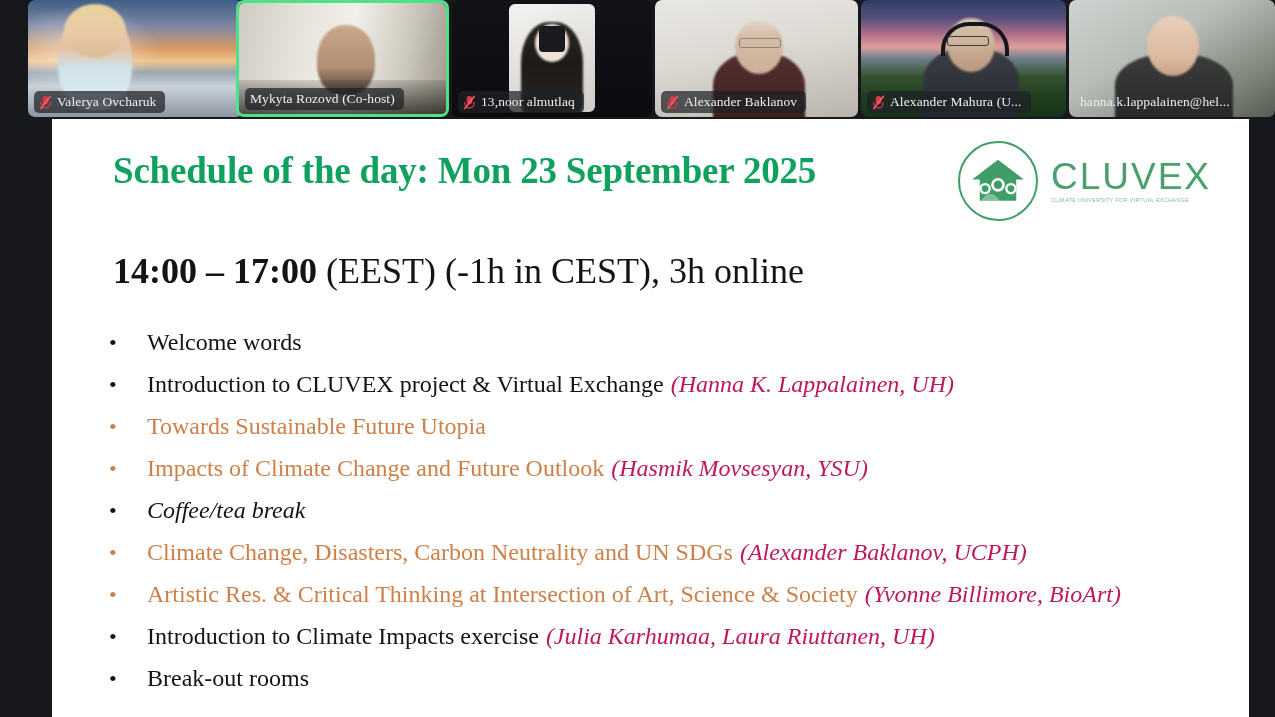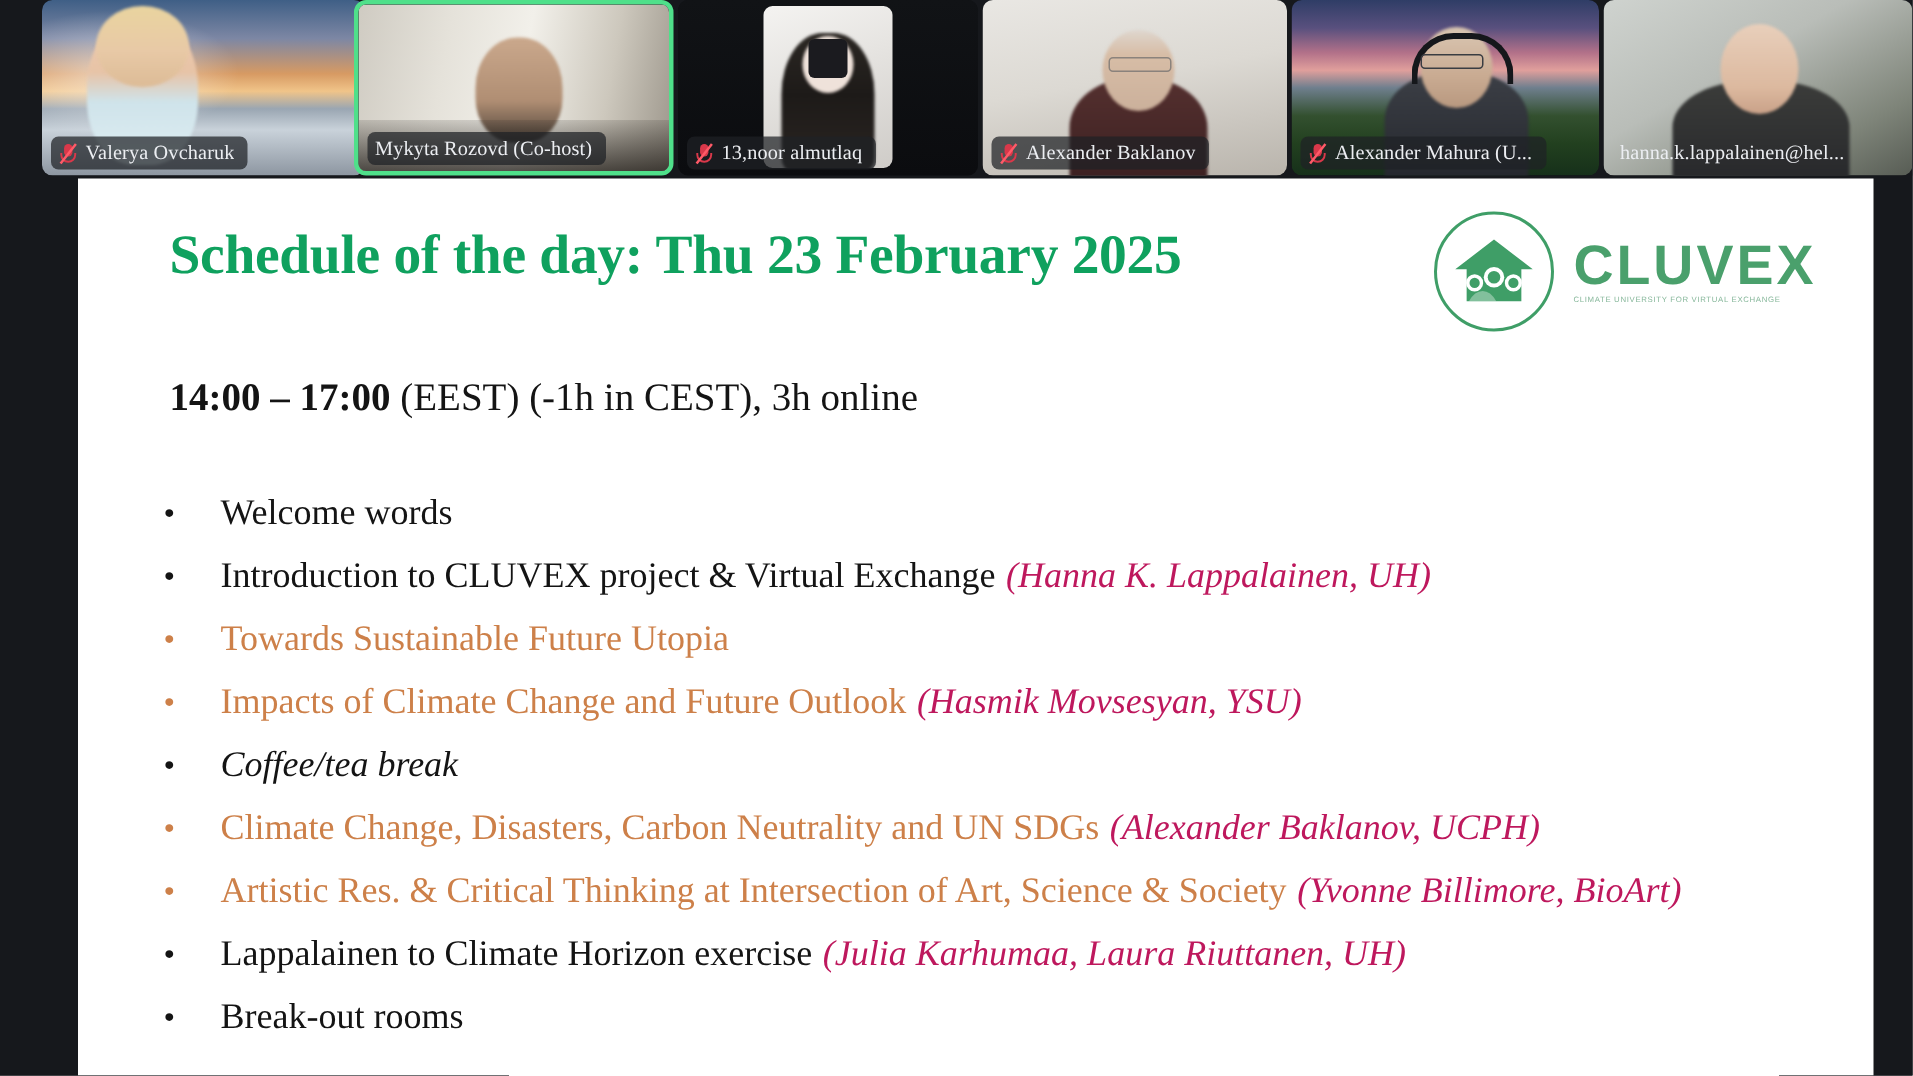--- a/index.html
+++ b/index.html
@@ -83,21 +83,21 @@
   .slide-title {
     position: absolute; left: 61px; top: 33px;
     font-family: "Liberation Serif", "DejaVu Serif", serif;
     font-weight: bold; font-size: 37px; line-height: 1;
     color: #0fa15e;
     letter-spacing: -.2px;
   }
   .slide-time {
     position: absolute; left: 61px; top: 131px;
     font-family: "Liberation Serif", "DejaVu Serif", serif;
-    font-size: 26px; color: #141414; white-space: nowrap;
+    font-size: 36px; color: #141414; white-space: nowrap;
   }
   .slide-time b { font-weight: bold; }
 
   .bullets { position: absolute; left: 57px; top: 210px; right: 20px; }
   .bullet {
     display: flex; align-items: baseline;
     height: 42px;
     font-family: "Liberation Serif", "DejaVu Serif", serif;
     font-size: 24px; color: #141414;
     white-space: nowrap;
@@ -113,21 +113,21 @@
 
   
   .logo { position: absolute; right: 38px; top: 22px; display: flex; align-items: center; gap: 13px; }
   .logo-mark {
     width: 80px; height: 80px; border-radius: 50%;
     border: 2.5px solid #3f9e67; box-sizing: border-box;
     position: relative;
   }
   .logo-word {
     font-family: "Liberation Sans", sans-serif;
-    font-weight: bold; font-size: 37px; letter-spacing: 2px; color: #4aa06c;
+    font-weight: normal; font-size: 37px; letter-spacing: 2px; color: #4aa06c;
     line-height: .95;
   }
   .logo-sub {
     font-family: "Liberation Sans", sans-serif;
     font-size: 5.2px; letter-spacing: .45px; color: #86b79a;
     white-space: nowrap; margin-top: 2px;
   }
 </style>
 </head>
 <body>
@@ -219,21 +219,21 @@
         <div class="person" style="left:64px;top:10px;width:82px;height:78px;border-radius:46% 46% 30% 30%;background:linear-gradient(180deg,#6b4a33 0%,#5a3c29 100%);z-index:-1;"></div>
       </div>
       <div class="namebar nobg">
         <span class="nm">hanna.k.lappalainen@hel...</span>
       </div>
     </div>
   </div>
 
   <div class="slide">
 
-    <div class="slide-title">Schedule of the day: Thu 23 February 2025</div>
+    <div class="slide-title">Schedule of the day: Mon 23 September 2025</div>
 
     <div class="slide-time">
       <b>14:00 – 17:00</b><span> (EEST) (-1h in CEST), 3h online</span>
     </div>
 
     <div class="logo">
       <div class="logo-mark">
         <svg viewBox="0 0 100 100" width="100%" height="100%">
           <path d="M50 22 L84 48 L74 48 L74 76 L26 76 L26 48 L16 48 Z" fill="#3f9e67"></path>
           <circle cx="50" cy="55" r="9" fill="#ffffff"></circle>
@@ -287,21 +287,21 @@
       </div>
 
       <div class="bullet orange">
         <span class="dot">•</span>
         <span class="txt">Artistic Res. &amp; Critical Thinking at Intersection of Art, Science &amp; Society</span>
         <span class="who">(Yvonne Billimore, BioArt)</span>
       </div>
 
       <div class="bullet">
         <span class="dot">•</span>
-        <span class="txt">Lappalainen to Climate Horizon exercise</span>
+        <span class="txt">Introduction to Climate Impacts exercise</span>
         <span class="who">(Julia Karhumaa, Laura Riuttanen, UH)</span>
       </div>
 
       <div class="bullet">
         <span class="dot">•</span>
         <span class="txt">Break-out rooms</span>
       </div>
 
     </div>
   </div>

